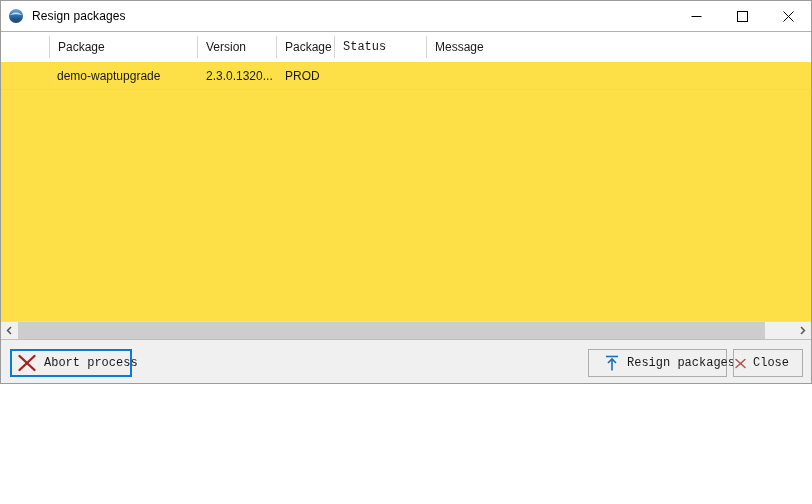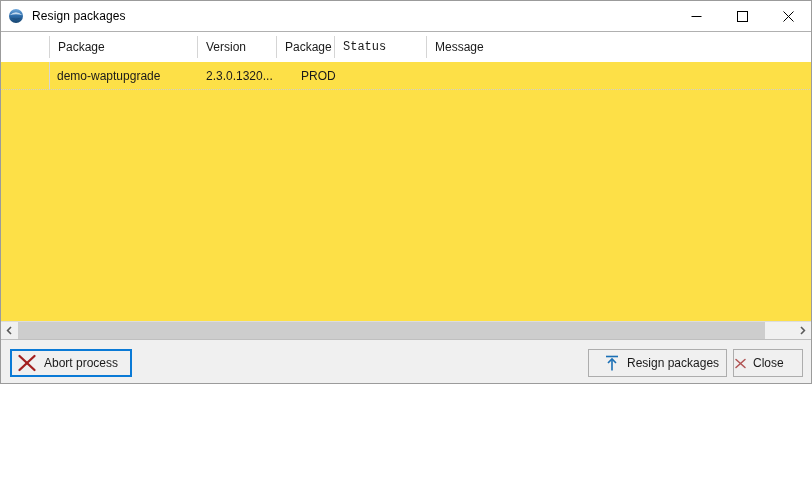--- a/index.html
+++ b/index.html
@@ -158,20 +158,21 @@
     background: #cdcdcd;
   }
 
   
   #buttonbar {
     position: relative;
     height: 43px;
     min-height: 43px;
     background: #f0f0f0;
     border-top: 1px solid #bfbfbf;
+    font-family: Liberation Mono, monospace;
   }
   .btn {
     position: absolute;
     box-sizing: border-box;
     background: #f0f0f0;
     border: 1px solid #adadad;
     display: flex;
     align-items: center;
     justify-content: center;
     font-size: 12px;
@@ -266,21 +267,21 @@
 
     <div id="grid-body">
       <div class="grow">
         <div class="dcell" style="left:0px;width:48px;"></div>
         <div class="vsep" style="left:48px;top:0px;height:28px;"></div>
 
         <div class="dcell" style="left:48px;width:147px;">demo-waptupgrade</div>
 
         <div class="dcell" style="left:197px;width:78px;">2.3.0.1320...</div>
 
-        <div class="dcell" style="left:276px;width:57px;margin-left:16px;">PROD</div>
+        <div class="dcell" style="left:276px;width:57px;">PROD</div>
 
         <div class="dcell" style="left:334px;width:91px;"></div>
 
         <div class="dcell" style="left:426px;width:380px;"></div>
 
         <div class="rowsep" style="top:27px;"></div>
       </div>
     </div>
   </div>
 

